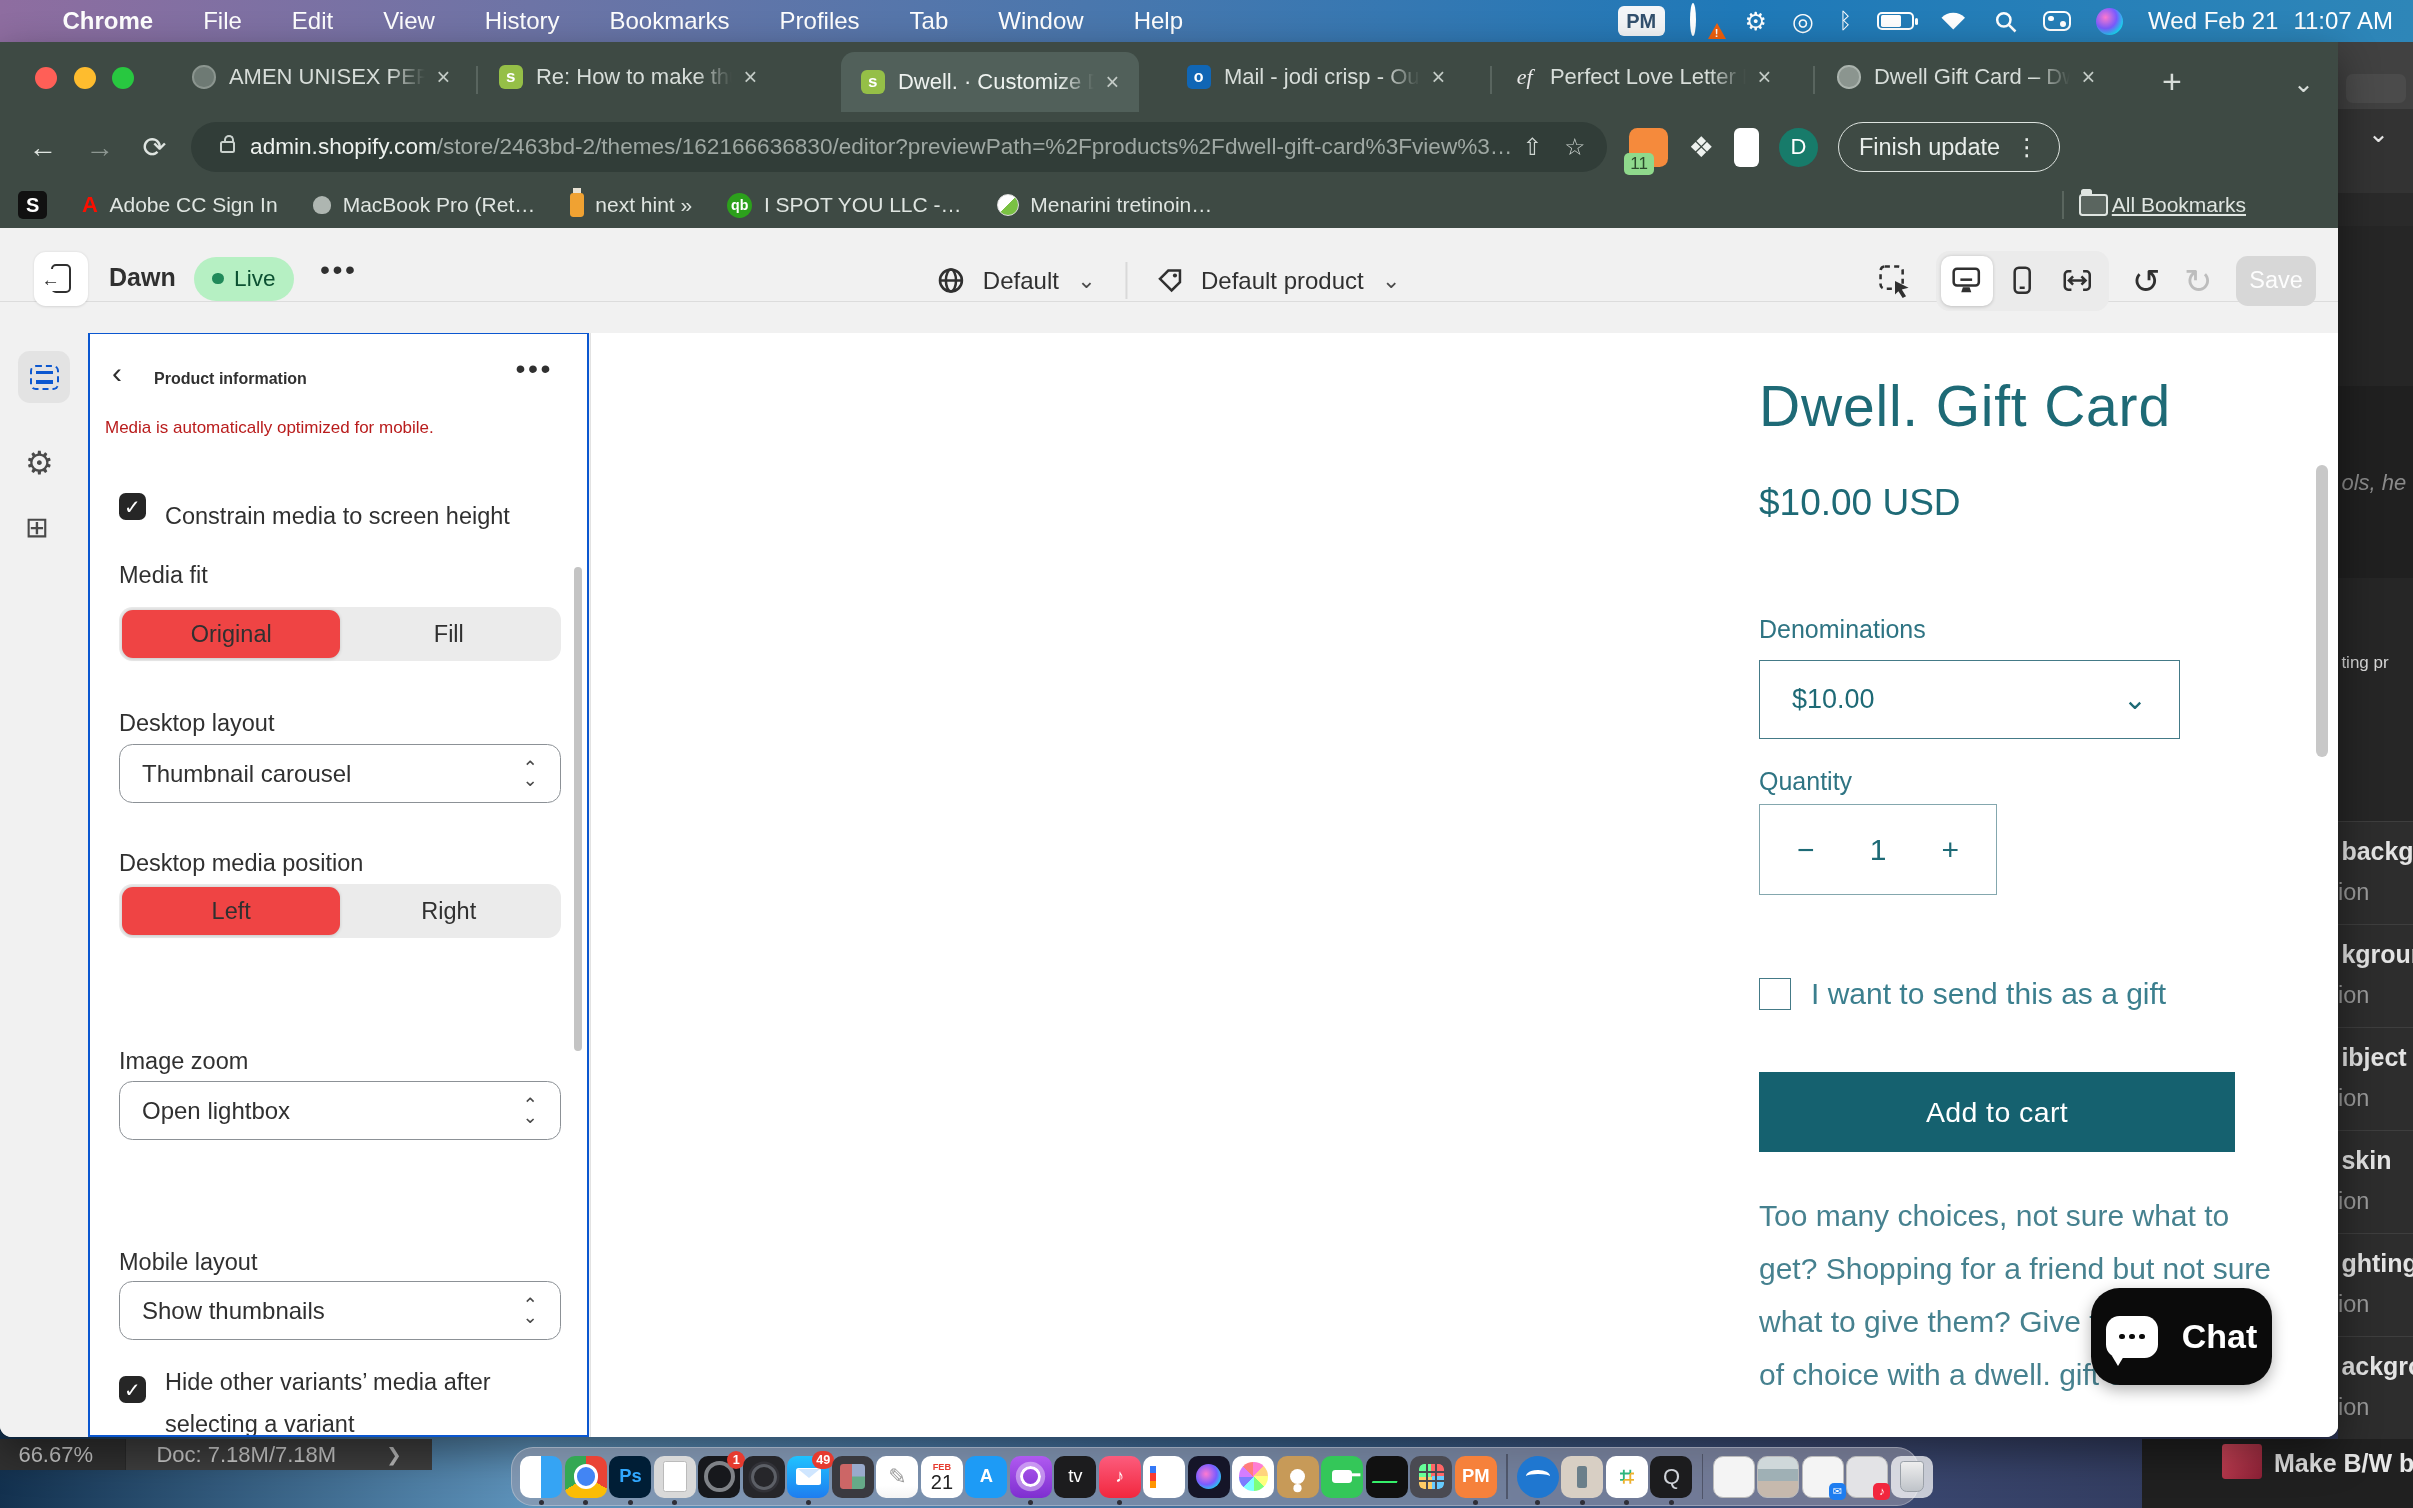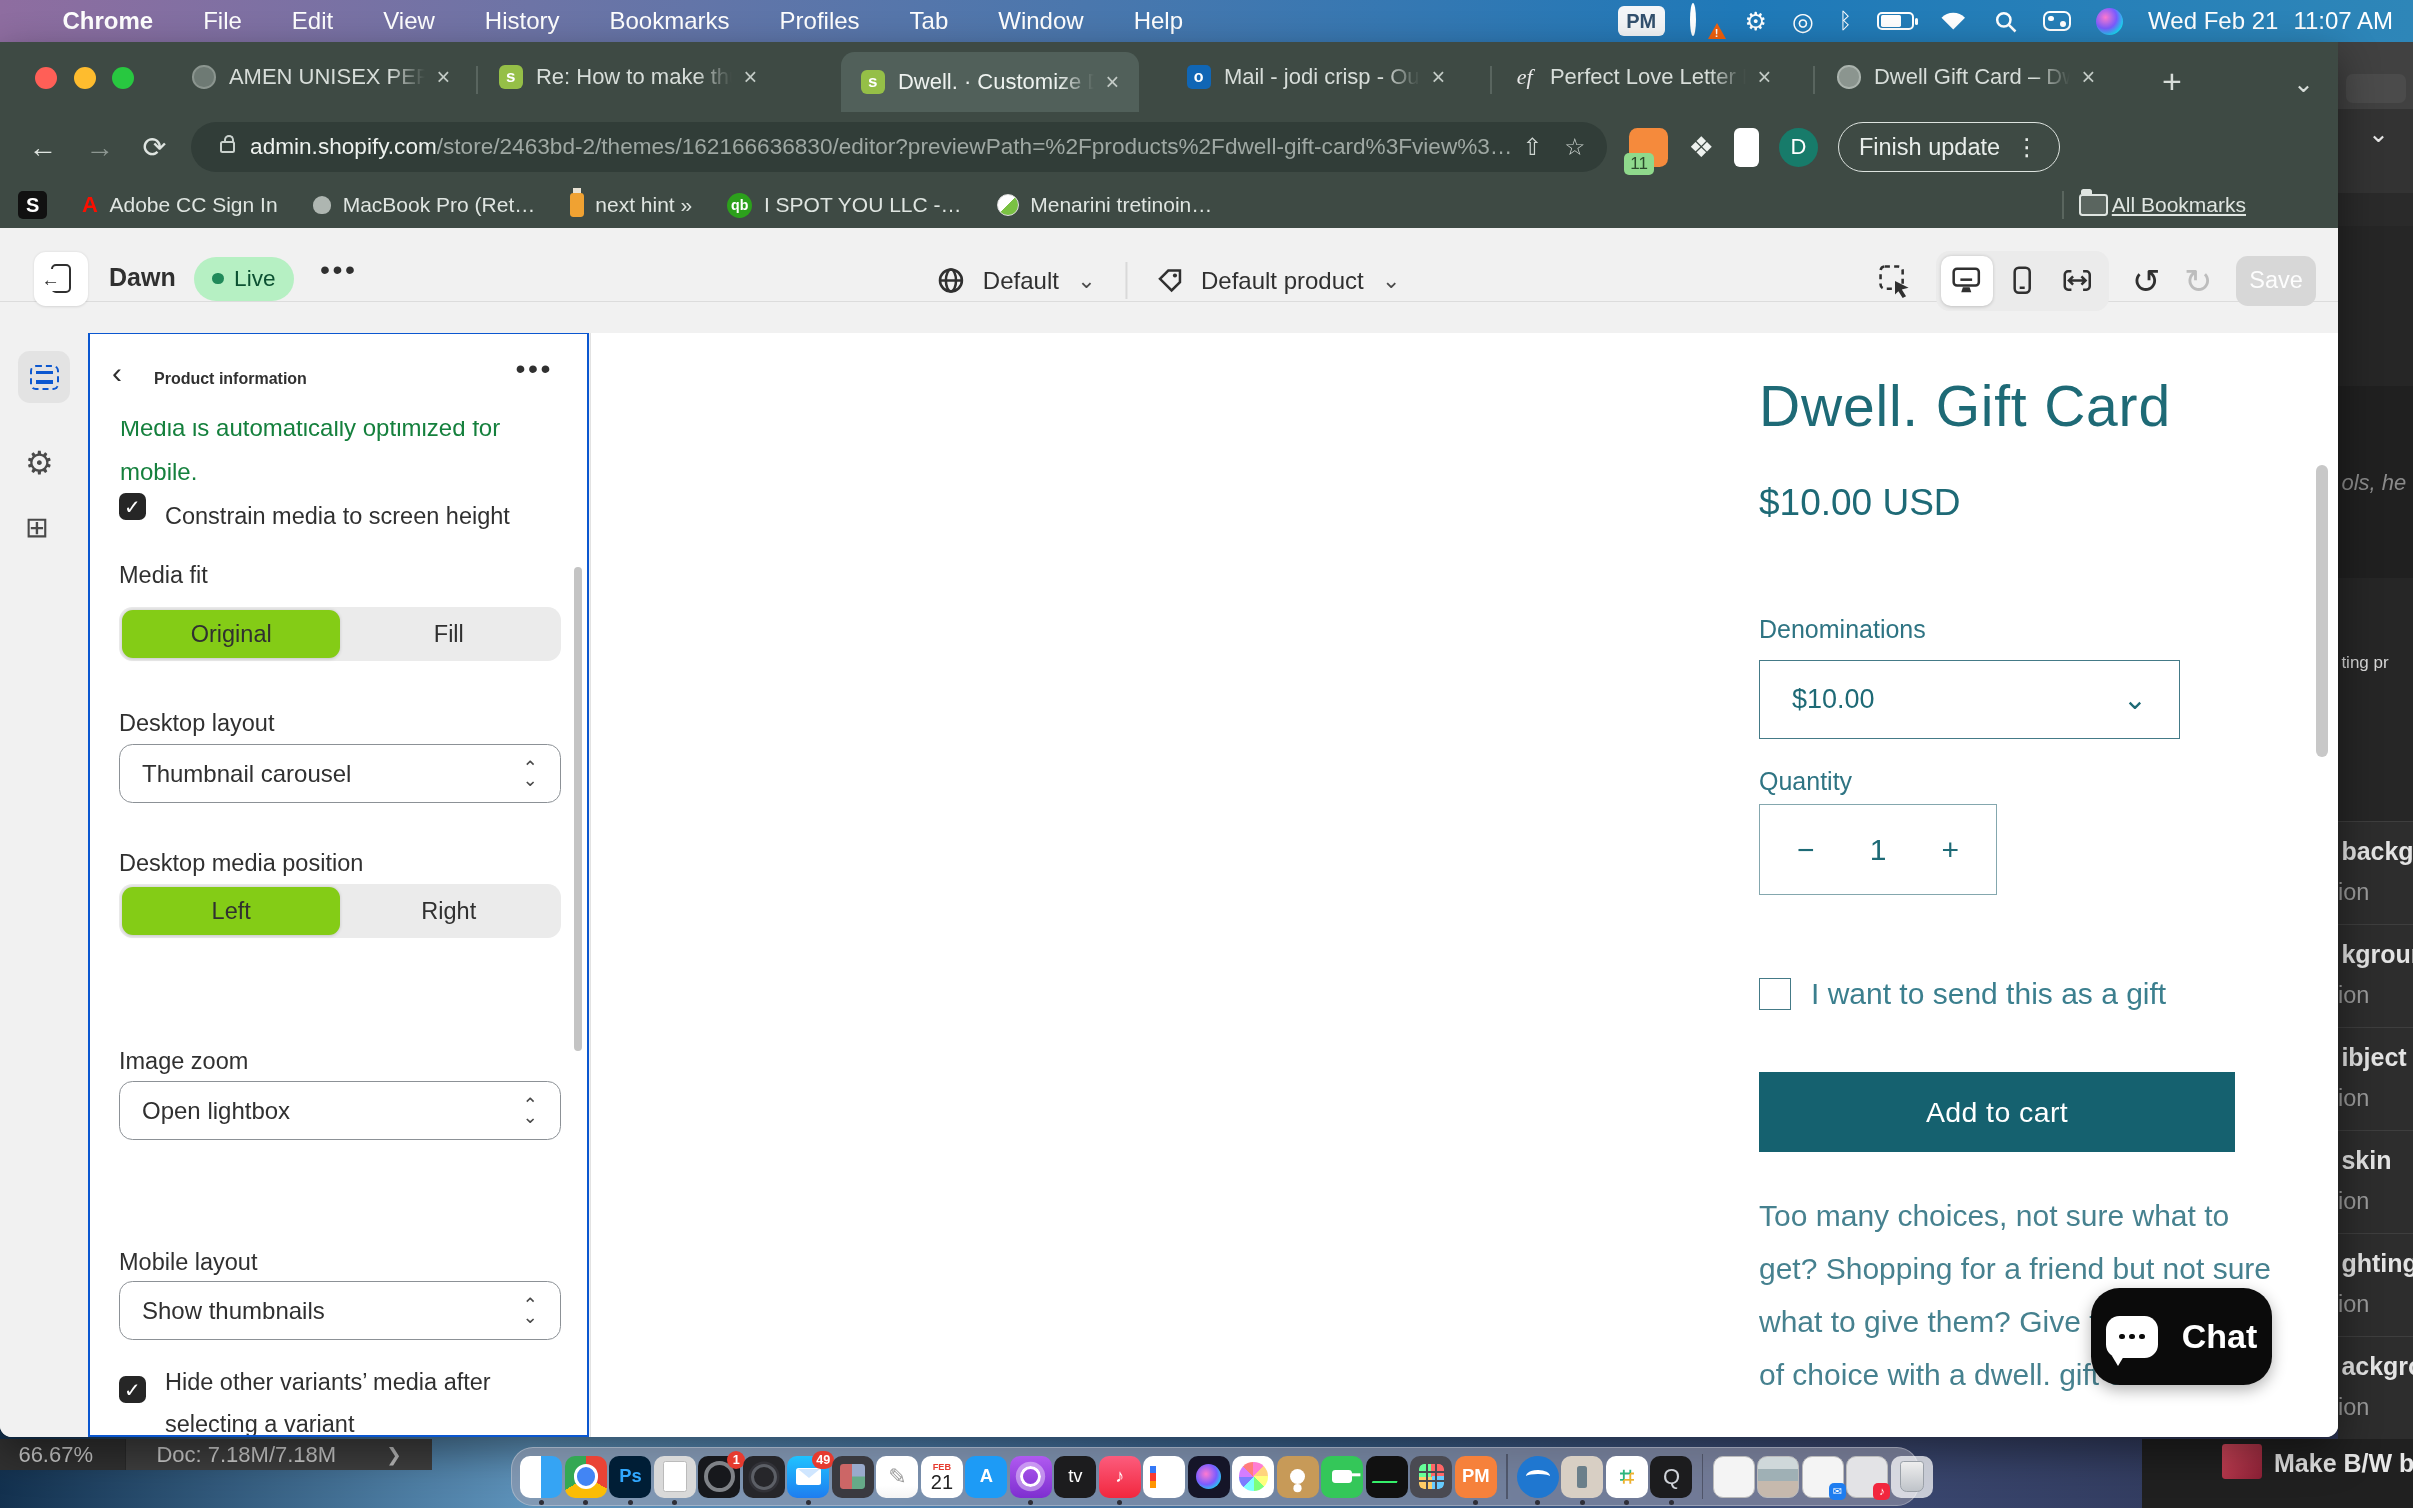--- a/index.html
+++ b/index.html
@@ -105,26 +105,26 @@
   .railic{position:absolute;left:25px;font-size:32px;color:#4a4a4a;}
 
   
   .panel{position:absolute;left:88px;top:105px;width:501px;bottom:0;background:#fff;border:2.5px solid #0b57d0;border-top-width:1.7px;}
   .phead{position:absolute;left:0;top:0;width:100%;height:86px;}
   .pback{position:absolute;left:22px;top:22px;font-size:30px;color:#303030;}
   .ptitle{position:absolute;left:64px;top:27px;font-size:16px;font-weight:700;color:#303030;margin-top:9px;}
   .pdots{position:absolute;right:34px;top:18.4px;font-size:28.5px;color:#303030;letter-spacing:2.5px;}
   .pscroll{position:absolute;left:0;top:87px;right:0;bottom:0;overflow:hidden;}
   .plabel{position:absolute;left:29px;font-size:23.5px;color:#303030;}
-  .phelp{position:absolute;left:30px;width:457px;font-size:24px;line-height:44px;color:#15803d;}
+  .phelp{position:absolute;left:15px;width:457px;font-size:17px;line-height:44px;color:#b91c1c;}
   .pcheck{position:absolute;left:29px;width:27px;height:27px;background:#262626;border-radius:6.7px;color:#fff;font-size:20px;display:flex;align-items:center;justify-content:center;}
   .pchecklabel{position:absolute;left:75px;font-size:23.5px;color:#303030;width:394px;line-height:42px;}
   .pseg{position:absolute;left:29px;width:442px;height:54px;background:#ebebeb;border-radius:13.4px;display:flex;padding:3.4px;}
   .pseg .opt{flex:1;display:flex;align-items:center;justify-content:center;font-size:23.5px;color:#303030;border-radius:11px;}
-  .pseg .opt.sel{background:#84cc16;box-shadow:0 0.8px 3.4px rgba(0,0,0,.16);}
+  .pseg .opt.sel{background:#ef4444;box-shadow:0 0.8px 3.4px rgba(0,0,0,.16);}
   .pselect{position:absolute;left:29px;width:442px;height:59px;border:1.7px solid #8c9196;border-radius:13.4px;display:flex;align-items:center;padding:0 22px;font-size:24px;color:#303030;background:#fff;}
   .pselect .updown{margin-left:auto;display:flex;flex-direction:column;line-height:11.7px;font-size:18.4px;color:#4a4a4a;}
   .pscrollbar{position:absolute;right:5px;width:8.4px;border-radius:4.2px;background:#c4c4c4;}
 
   
   .preview{position:absolute;left:590px;top:105px;right:0;bottom:0;background:#fff;border-left:1.7px solid #e2e2e2;}
   .sf-title{position:absolute;left:1168px;top:40px;font-size:57px;color:#1e6a76;letter-spacing:0.8px;}
   .sf-price{position:absolute;left:1168px;top:149px;font-size:37px;color:#1e6a76;}
   .sf-label{position:absolute;left:1168px;font-size:25px;color:#2e7483;}
   .sf-select{position:absolute;left:1168px;top:327px;width:421px;height:79px;border:1.7px solid #447a87;display:flex;align-items:center;padding:0 32px;font-size:27px;color:#1e6a76;}

